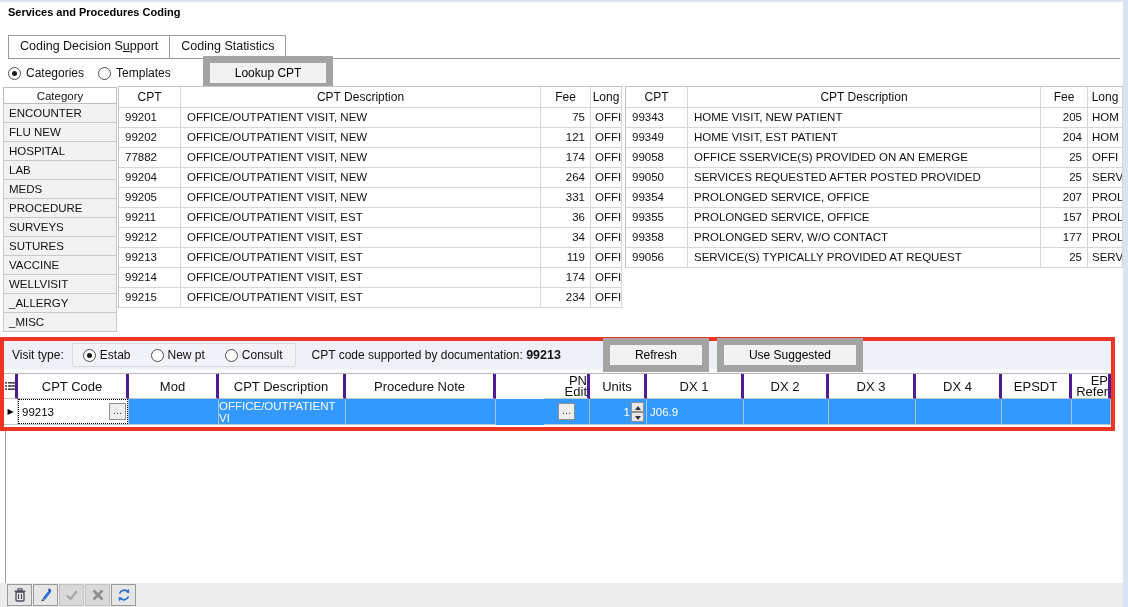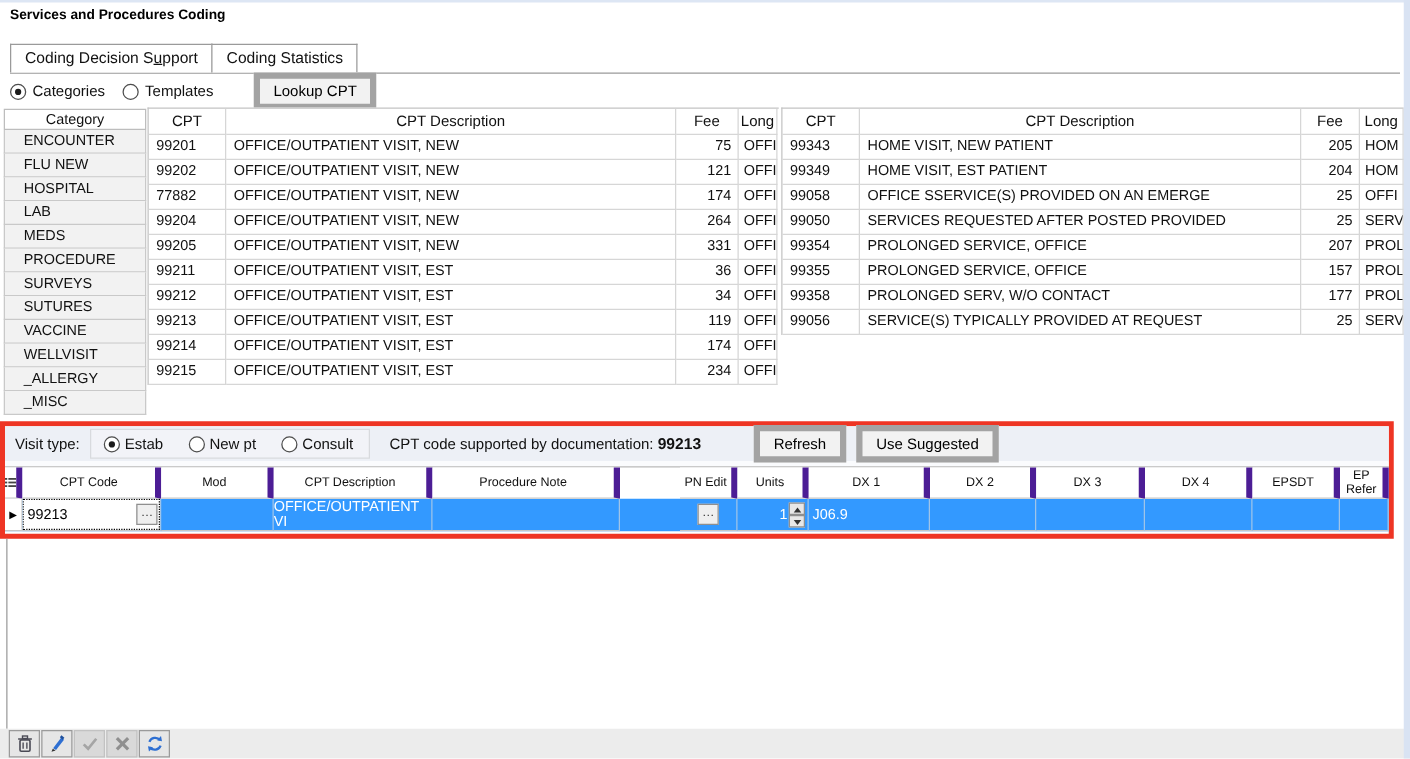--- a/index.html
+++ b/index.html
@@ -19,27 +19,27 @@
   .tab { height:23px; padding:3px 11px 0 11px; border:1px solid #9a9a9a; border-bottom:none; background:#fff;
          margin-right:-1px; font-size:12.5px; white-space:nowrap; cursor:default; }
   .tab.active { height:24px; margin-bottom:-1px; position:relative; z-index:2; background:#fff; }
   .accel { text-decoration:underline; }
 
   
   .controls-row { position:absolute; left:8px; top:61px; height:24px; display:flex; align-items:center; }
   .radio { width:13px; height:13px; border:1px solid #4d4d4d; border-radius:50%; background:#fff; display:inline-block; position:relative; flex:0 0 auto; }
   .radio.checked::after { content:''; position:absolute; left:3px; top:3px; right:3px; bottom:3px; border-radius:50%; background:#1a1a1a; }
   .radio-lab { margin:0 14px 0 5px; white-space:nowrap; }
-  .btn { background:#f2f2f2; border:5px solid #a3a3a3; padding:3px 11px; font-family:inherit; font-size:12px; white-space:nowrap; }
+  .btn { background:#f2f2f2; border:7px solid #a3a3a3; padding:3px 25px; font-family:inherit; font-size:12px; white-space:nowrap; }
   .lookup-btn { margin-left:18px; }
 
   
   .cat-panel { position:absolute; left:3px; top:87px; width:114px; }
   .cat-head { height:17px; border:1px solid #bdbdbd; background:#fff; text-align:center; line-height:16px; font-size:11.5px; }
-  .cat-item { height:19px; border:1px solid #c9c9c9; border-top:none; background:#f2f2f2; line-height:18px; padding-left:15px;
+  .cat-item { height:19px; border:1px solid #c9c9c9; border-top:none; background:#f2f2f2; line-height:18px; padding-left:5px;
               font-size:11.5px; white-space:nowrap; overflow:hidden; cursor:default; }
 
   
   .ctable { position:absolute; border-top:1px solid #c4c4c4; border-left:1px solid #c4c4c4; background:#fff; }
   .t-left  { left:118px; top:86px; width:505px; --w-cpt:62px; --w-desc:360px; --w-fee:50px; --w-long:31px; }
   .t-right { left:625px; top:86px; width:498px; --w-cpt:62px; --w-desc:353px; --w-fee:47px; --w-long:35px; }
   .trow, .thead { display:flex; }
   .thead > span { height:21px; line-height:20px; text-align:center; font-size:12px; }
   .trow  > span { height:20px; line-height:19px; font-size:11.5px; }
   .thead > span, .trow > span {
@@ -64,22 +64,22 @@
   .supported { margin-left:16px; white-space:nowrap; }
   .supported b { font-size:12.5px; }
   .refresh-btn { margin-left:42px; }
   .suggest-btn { margin-left:8px; }
 
   .gap-strip { height:4px; background:#fafbfd; }
 
   
   .pgrid { border-top:1px solid #b9b9b9; }
   .pg-head, .pg-row { display:flex; }
-  .pg-head > div { height:25px; border-right:5px solid #4c1d95; border-bottom:1px solid #c6c6c6; display:flex;
-                   align-items:center; justify-content:center; text-align:center; font-size:10px; line-height:11px; background:#fff; }
+  .pg-head > div { height:25px; border-right:3px solid #4c1d95; border-bottom:1px solid #c6c6c6; display:flex;
+                   align-items:center; justify-content:center; text-align:right; font-size:13px; line-height:11px; background:#fff; }
   .pg-row { height:26px; background:#3399ff; color:#fff; }
   .pg-row > div { border-right:1px solid #9fc4e8; border-bottom:1px solid #c6c6c6; display:flex; align-items:center;
                   overflow:hidden; font-size:11.5px; }
   .w-sel{width:14px;} .w-cpt{width:111px;} .w-mod{width:90px;} .w-dsc{width:127px;} .w-pnote{width:150px;}
   .w-pn{width:46px;margin-left:48px;} .w-units{width:57px;} .w-dx1{width:97px;} .w-dx2{width:85px;} .w-dx3{width:87px;}
   .w-dx4{width:86px;} .w-eps{width:70px;} .w-epr{flex:1;}
   .pg-row .w-sel { background:#fff; color:#000; justify-content:center; font-size:8px; border-right:1px solid #d2d2d2; }
   .cell-edit { background:#fff; color:#000; border:1px dotted #000; height:100%; width:100%; display:flex; align-items:center; padding:0 1px 0 3px; }
   .cell-edit .txt { flex:1; }
   .dots-btn { width:17px; height:17px; background:#efefef; border:1px solid #8f8f8f; color:#333; font-size:10px;

